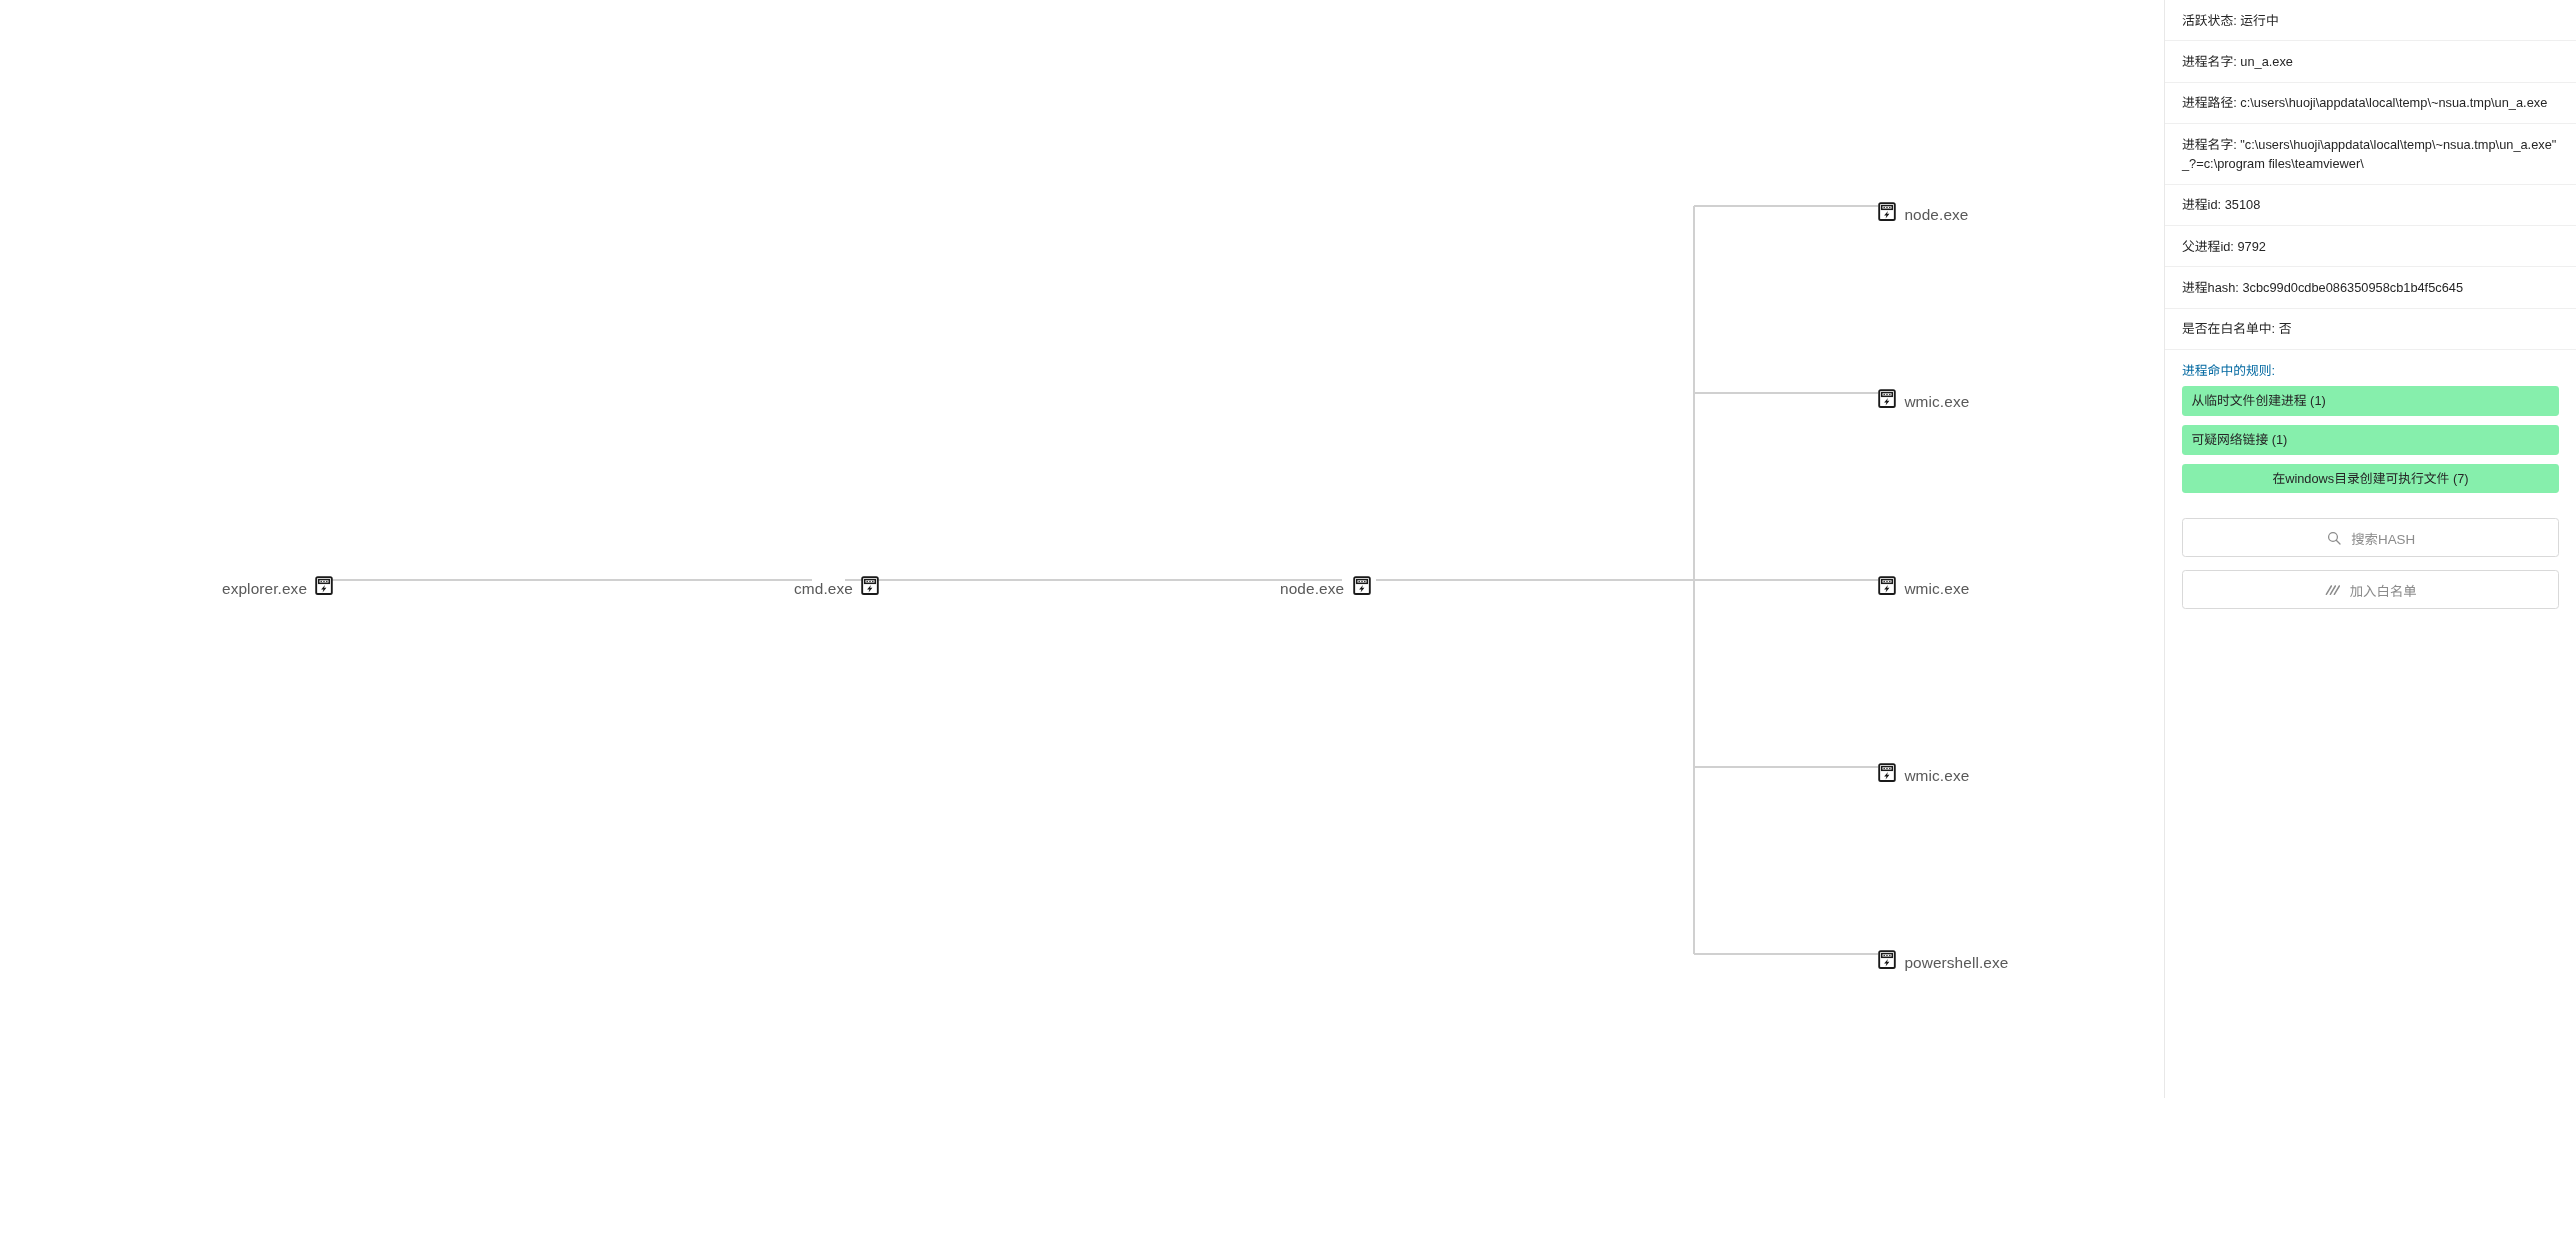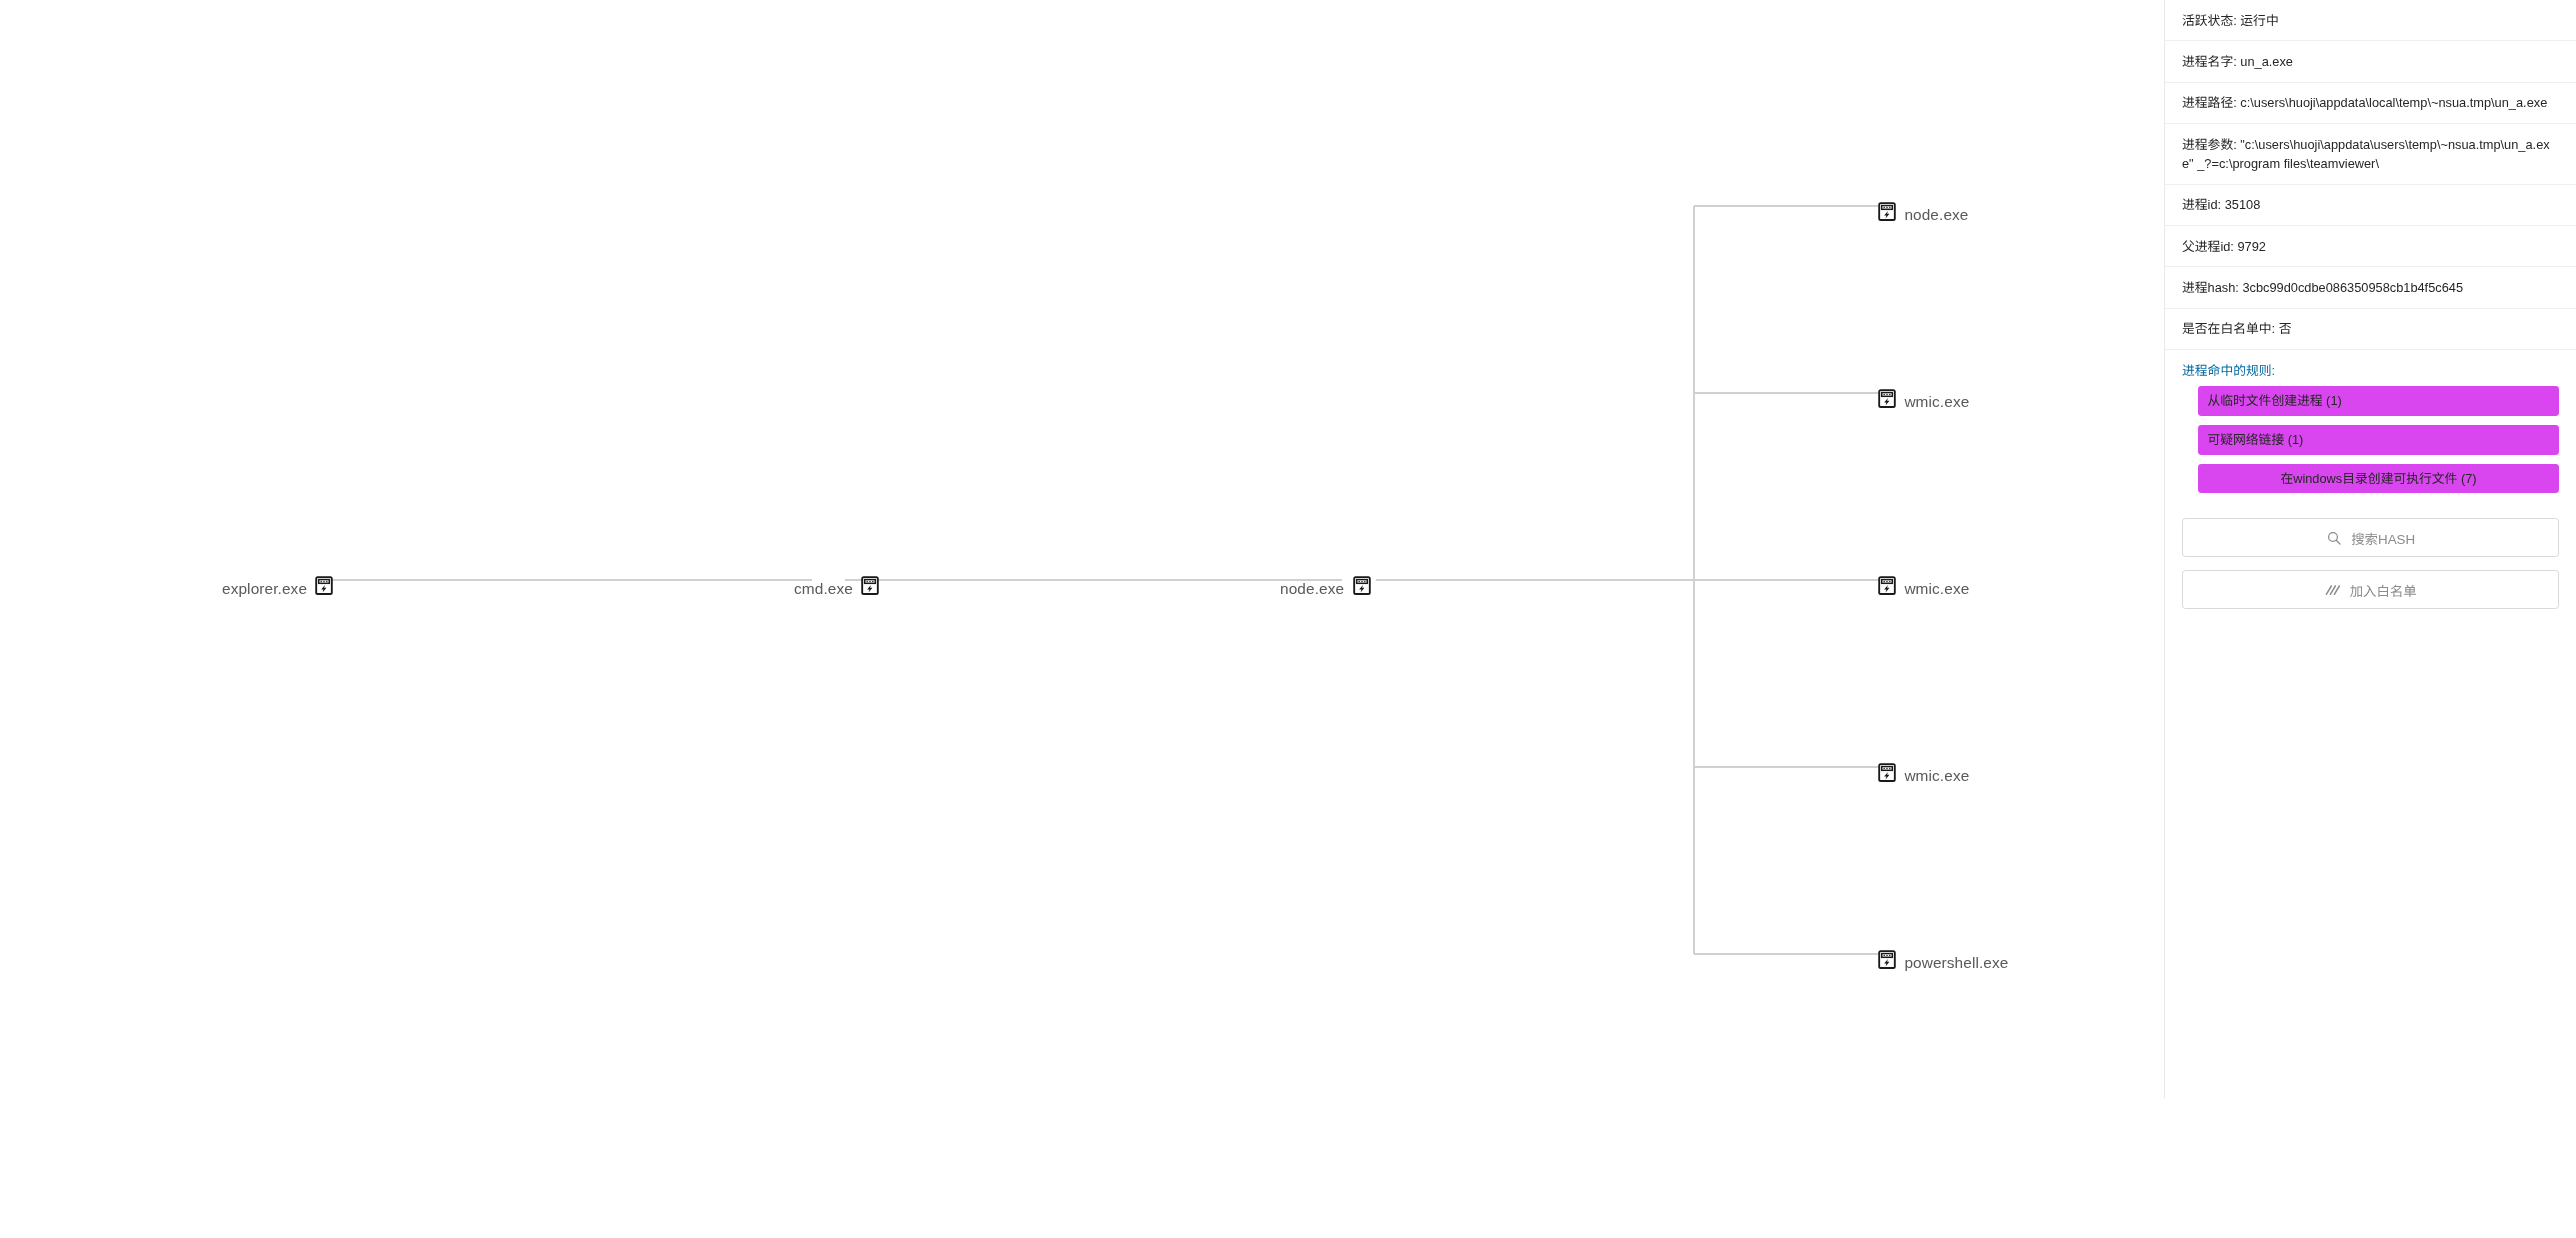--- a/index.html
+++ b/index.html
@@ -94,30 +94,29 @@
     border-bottom: none;
   }
   .rules-title {
     font-size: 12.8px;
     line-height: 19px;
     color: #0369a1;
     margin-bottom: 6.7px;
   }
   .rule-tag {
     display: block;
-    background: #d946ef;
+    background: #86efac;
     border-radius: 3.4px;
     font-size: 12.8px;
     line-height: 16px;
     color: #262626;
     padding: 6.7px 9.4px;
     margin-bottom: 9.4px;
     cursor: pointer;
     box-sizing: border-box;
-    margin-left: 16px;
   }
   .rule-tag:last-child { margin-bottom: 0; text-align: center; }
 
   .panel-actions {
     padding: 15.4px 17px 0 17px;
   }
   .panel-btn {
     display: flex;
     align-items: center;
     justify-content: center;
@@ -258,21 +257,21 @@
     <span class="proc-label">powershell.exe</span>
   </div>
 
 </div>
 
 <aside id="detail-panel">
 
   <div class="detail-row">活跃状态: 运行中</div>
   <div class="detail-row">进程名字: un_a.exe</div>
   <div class="detail-row">进程路径: c:\users\huoji\appdata\local\temp\~nsua.tmp\un_a.exe</div>
-  <div class="detail-row">进程参数: "c:\users\huoji\appdata\users\temp\~nsua.tmp\un_a.exe" _?=c:\program files\teamviewer\</div>
+  <div class="detail-row">进程名字: "c:\users\huoji\appdata\local\temp\~nsua.tmp\un_a.exe" _?=c:\program files\teamviewer\</div>
   <div class="detail-row">进程id: 35108</div>
   <div class="detail-row">父进程id: 9792</div>
   <div class="detail-row">进程hash: 3cbc99d0cdbe086350958cb1b4f5c645</div>
   <div class="detail-row">是否在白名单中: 否</div>
 
   <div class="detail-row rules-row">
     <div class="rules-title">进程命中的规则:</div>
     <span class="rule-tag">从临时文件创建进程 (1)</span>
     <span class="rule-tag">可疑网络链接 (1)</span>
     <span class="rule-tag">在windows目录创建可执行文件 (7)</span>

